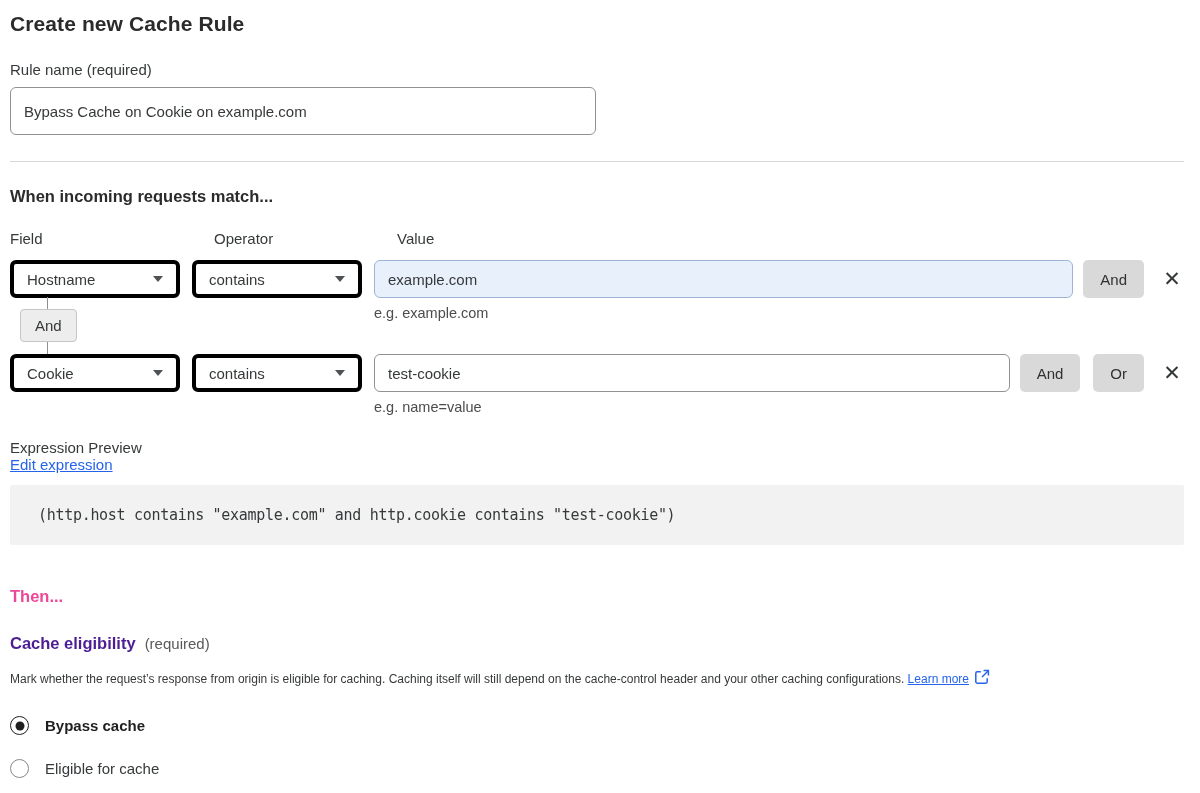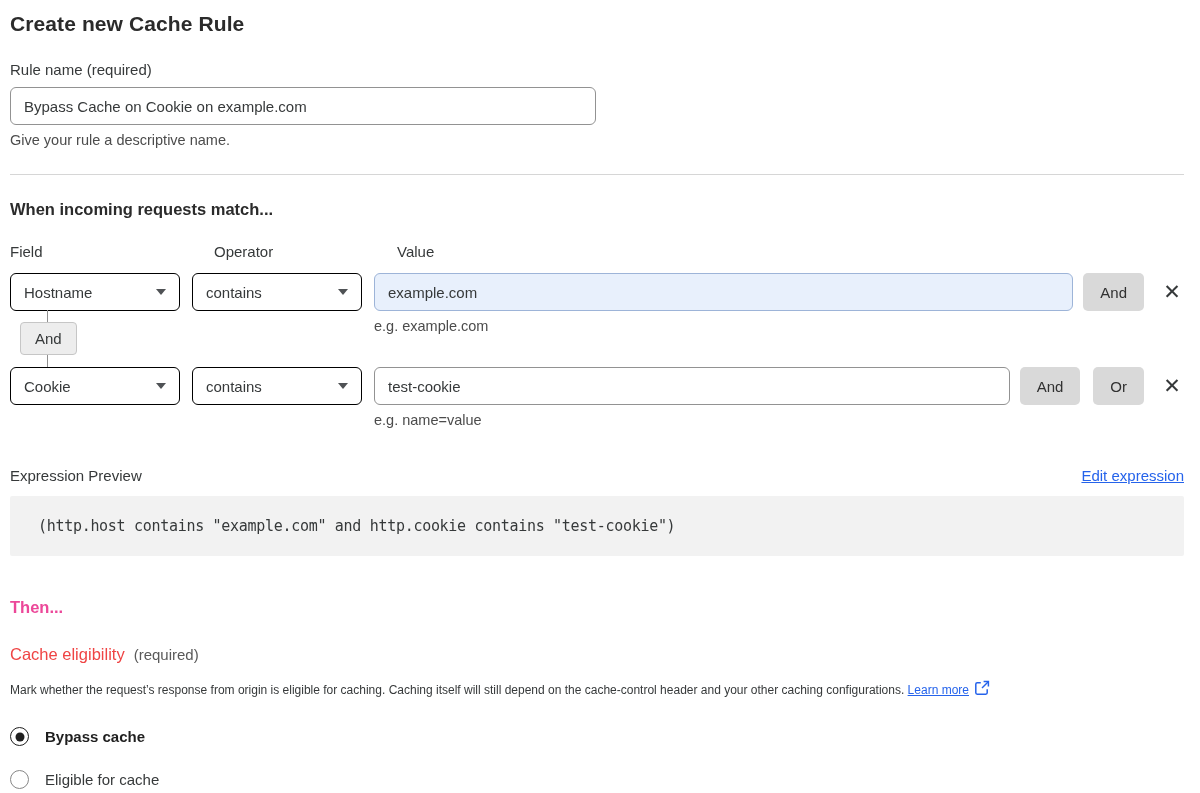--- a/index.html
+++ b/index.html
@@ -13,21 +13,21 @@
   .container { padding: 12px 16px 0 10px; width: 1200px; }
 
   .page-title {
     font-size: 21px; font-weight: 700; color: #2b2b2b;
     margin: 0; line-height: 24px; letter-spacing: 0.1px;
   }
 
   .field-label { margin-top: 25px; font-size: 15px; color: #36393a; }
 
   .rule-input {
-    margin-top: 9px; width: 586px; height: 38px;
+    margin-top: 9px; width: 586px; height: 48px;
     border: 1px solid #929292; border-radius: 6px;
     padding: 0 13px; font-size: 15px; color: #36393a;
     font-family: "Liberation Sans", sans-serif;
     display: block; outline: none; background: #fff;
   }
   .helper { margin-top: 7px; font-size: 14.5px; color: #4c4c4c; }
 
   .divider { border: none; border-top: 1px solid #d6d6d6; margin: 26px 0 0 0; }
 
   .section-heading {
@@ -36,21 +36,21 @@
   }
 
   .cols { display: flex; margin-top: 24px; font-size: 15px; color: #36393a; }
   .col-field { width: 182px; }
   .col-operator { width: 183px; margin-left: 22px; }
 
   .cond-row { display: flex; align-items: flex-start; margin-top: 13px; }
 
   .select {
     width: 170px; height: 38px; background: #fff;
-    border: 1px solid #000000; border-radius: 6px;
+    border: 4px solid #000000; border-radius: 6px;
     display: flex; align-items: center;
     padding: 0 28px 0 13px; position: relative;
     font-size: 15px; color: #36393a; cursor: pointer;
     margin-right: 12px; flex: none;
   }
   .caret {
     position: absolute; right: 13px; top: 50%; margin-top: -3px;
     width: 0; height: 0;
     border-left: 5px solid transparent; border-right: 5px solid transparent;
     border-top: 6px solid #4f5255;
@@ -88,38 +88,38 @@
   .connector-btn {
     position: absolute; left: 10px; top: 0; z-index: 1;
     height: 33px; padding: 0 14px;
     background: #ededed; border: 1px solid #c6c6c6; border-radius: 4px;
     display: flex; align-items: center;
     font-size: 15px; color: #36393a;
     font-family: "Liberation Sans", sans-serif; cursor: pointer;
   }
 
   .expr-header {
-    display: flex; justify-content: space-between; align-items: flex-end;
-    margin-top: 39px; font-size: 15px;
+    display: flex; justify-content: space-between; 
+    margin-top: 24px; font-size: 15px; flex-direction: column;
   }
   .expr-label { color: #36393a; }
   .edit-link { color: #2563eb; text-decoration: underline; cursor: pointer; font-size: 15px; }
 
   .code-block {
     margin-top: 12px; background: #f2f2f2; border-radius: 2px;
     padding: 21px 28px;
     font-family: "DejaVu Sans Mono", monospace;
     font-size: 15px; color: #36393a; letter-spacing: -0.3px;
     white-space: pre;
   }
 
   .then-heading { margin-top: 42px; font-size: 16.5px; font-weight: 700; color: #ec4899; }
 
   .ce-heading-row { margin-top: 28px; display: flex; align-items: baseline; }
-  .ce-heading { font-size: 16.5px; font-weight: 400; color: #ef4444; }
+  .ce-heading { font-size: 16.5px; font-weight: 700; color: #4c1d95; }
   .required-note { margin-left: 9px; font-size: 15px; color: #595959; }
 
   .description { margin: 14px 0 0 0; font-size: 12px; line-height: 24px; color: #36393a; max-width: 1165px; }
   .learn-link { color: #2563eb; text-decoration: underline; cursor: pointer; }
   .ext-icon { display: inline-block; vertical-align: -2px; margin-left: 5px; }
 
   .radio-row { display: flex; align-items: center; margin-top: 23px; cursor: pointer; width: fit-content; }
   .radio-row + .radio-row { margin-top: 24px; }
   .radio-outer {
     width: 19px; height: 19px; border-radius: 50%;
@@ -137,21 +137,20 @@
 </style>
 </head>
 <body>
 
 <div class="container">
 
   <h1 class="page-title">Create new Cache Rule</h1>
 
   <div class="field-label">Rule name (required)</div>
   <input class="rule-input" type="text" value="Bypass Cache on Cookie on example.com" style="">
-  <div class="helper">Give your rule a descriptive name.</div>
 
   <hr class="divider">
 
   <h2 class="section-heading">When incoming requests match...</h2>
 
   <div class="cols">
     <div class="col-field">Field</div>
     <div class="col-operator">Operator</div>
     <div class="col-value">Value</div>
   </div>

